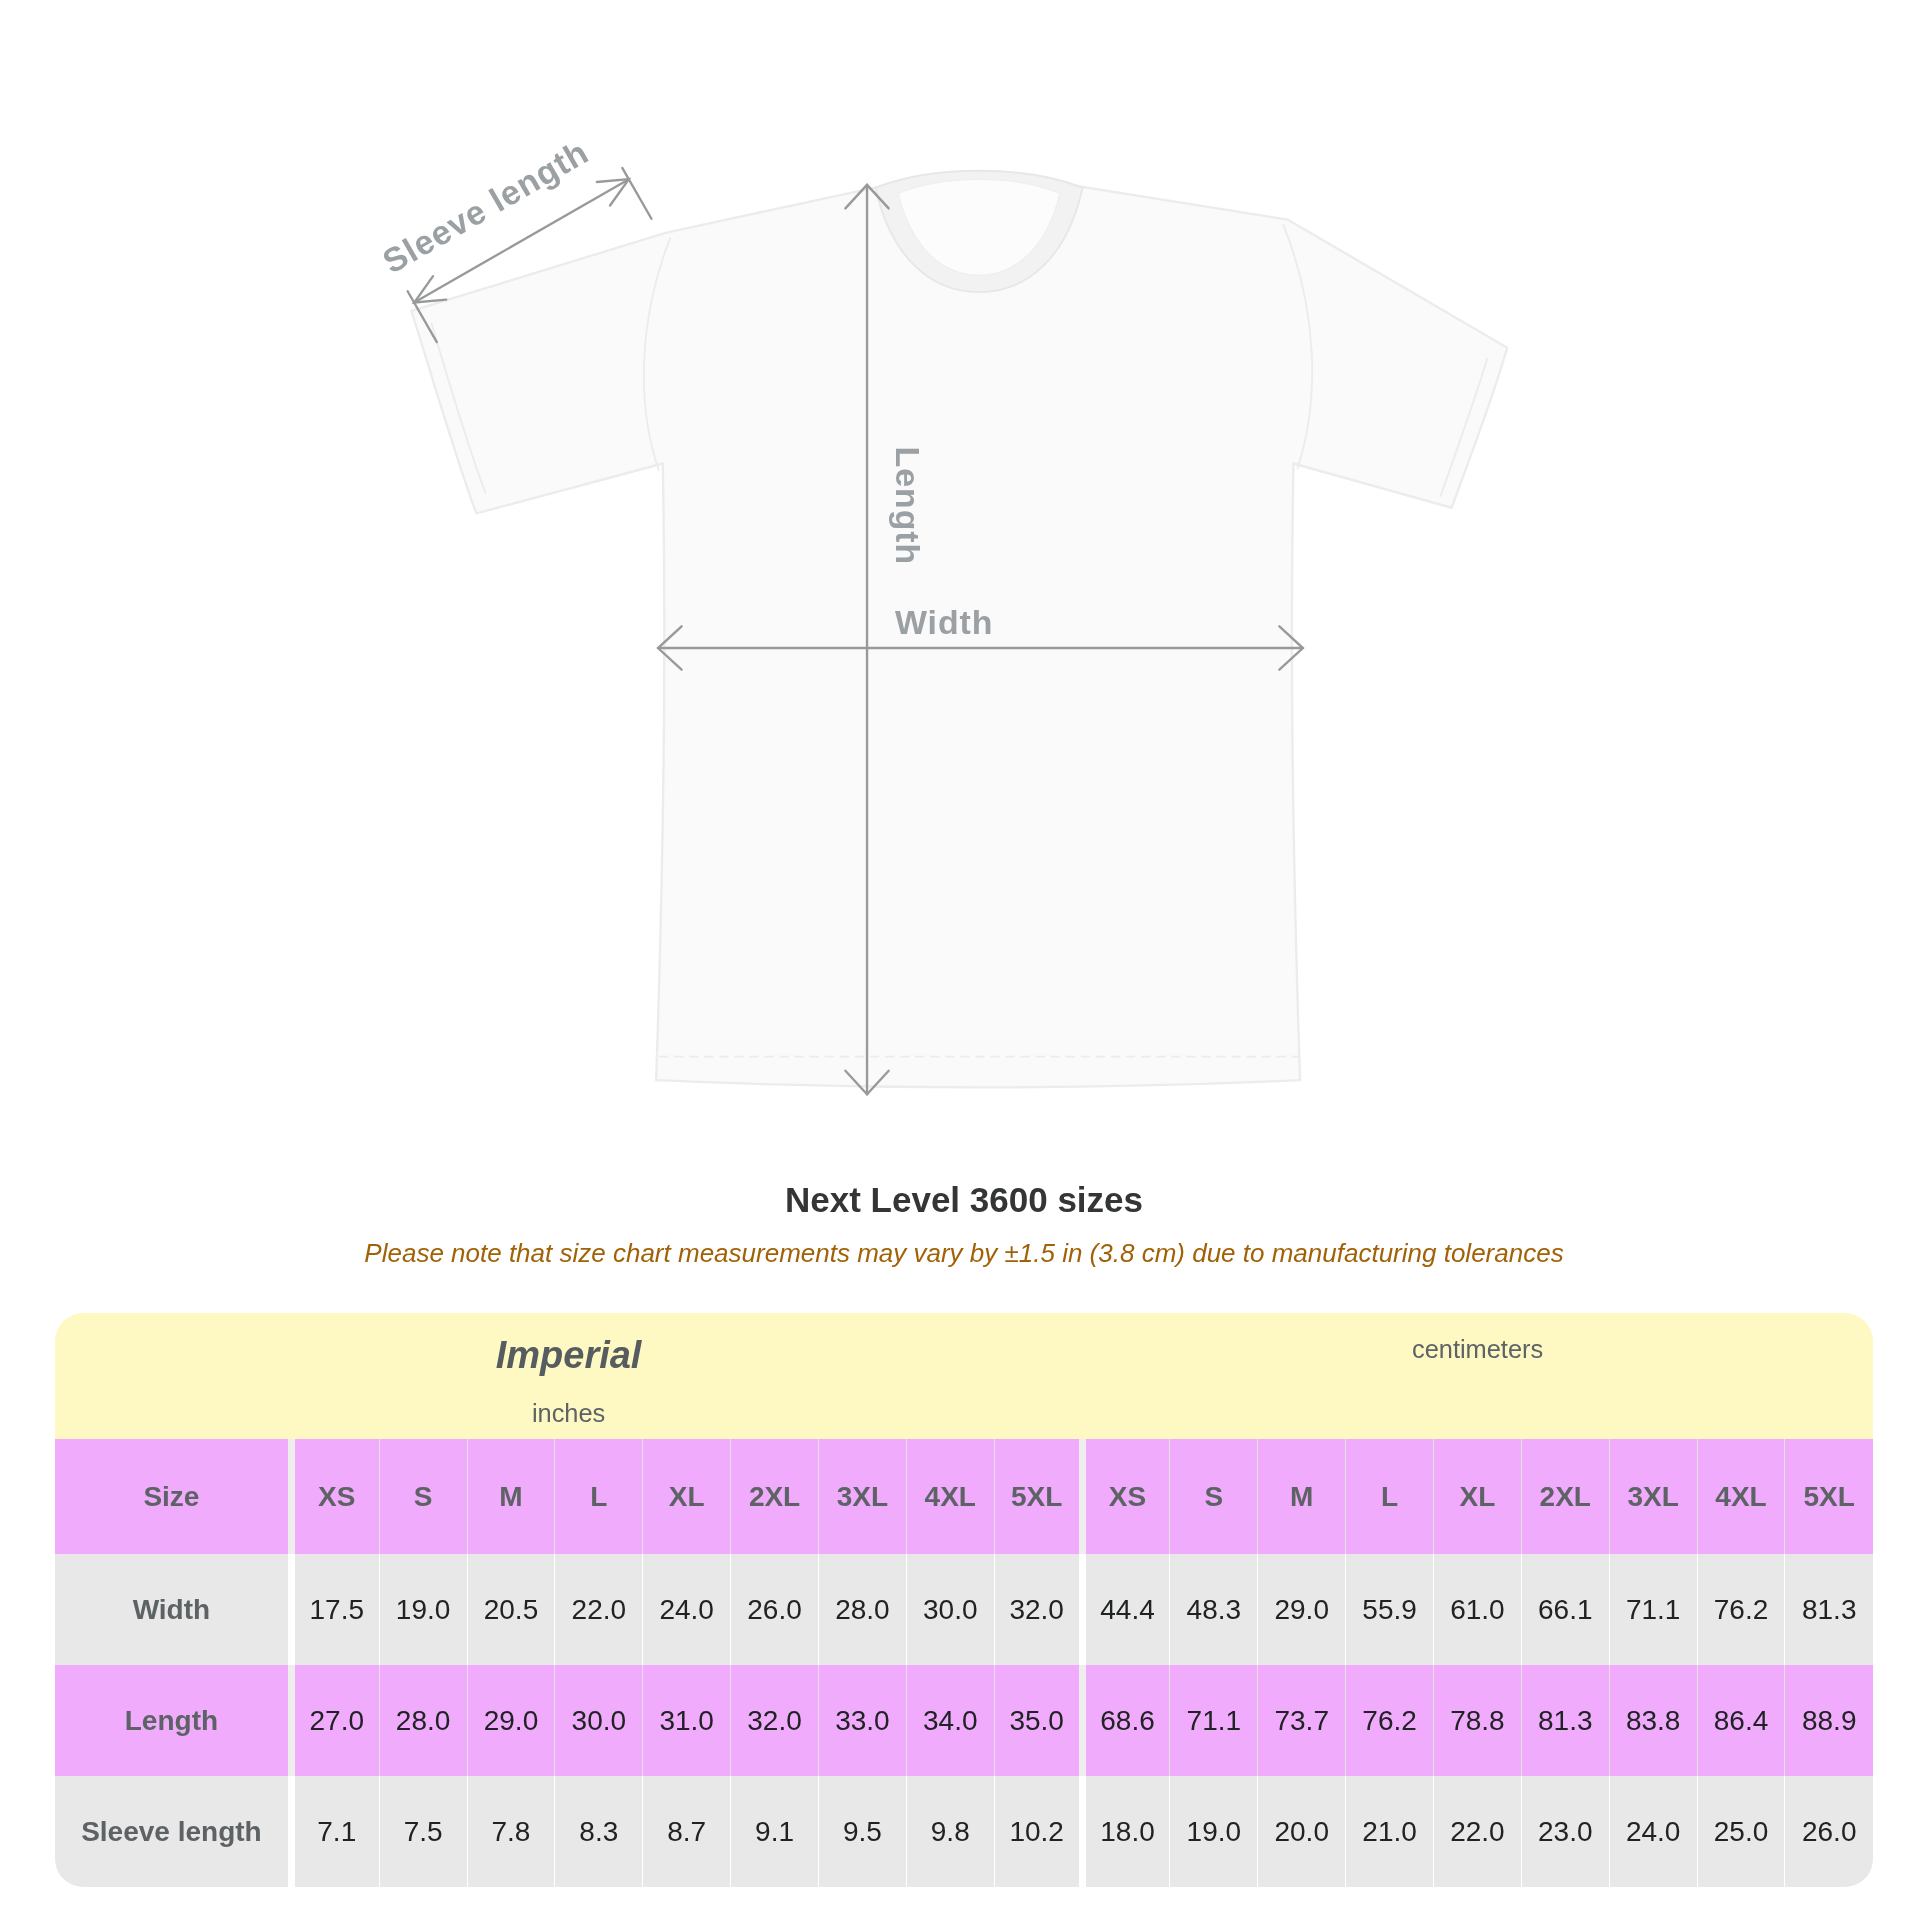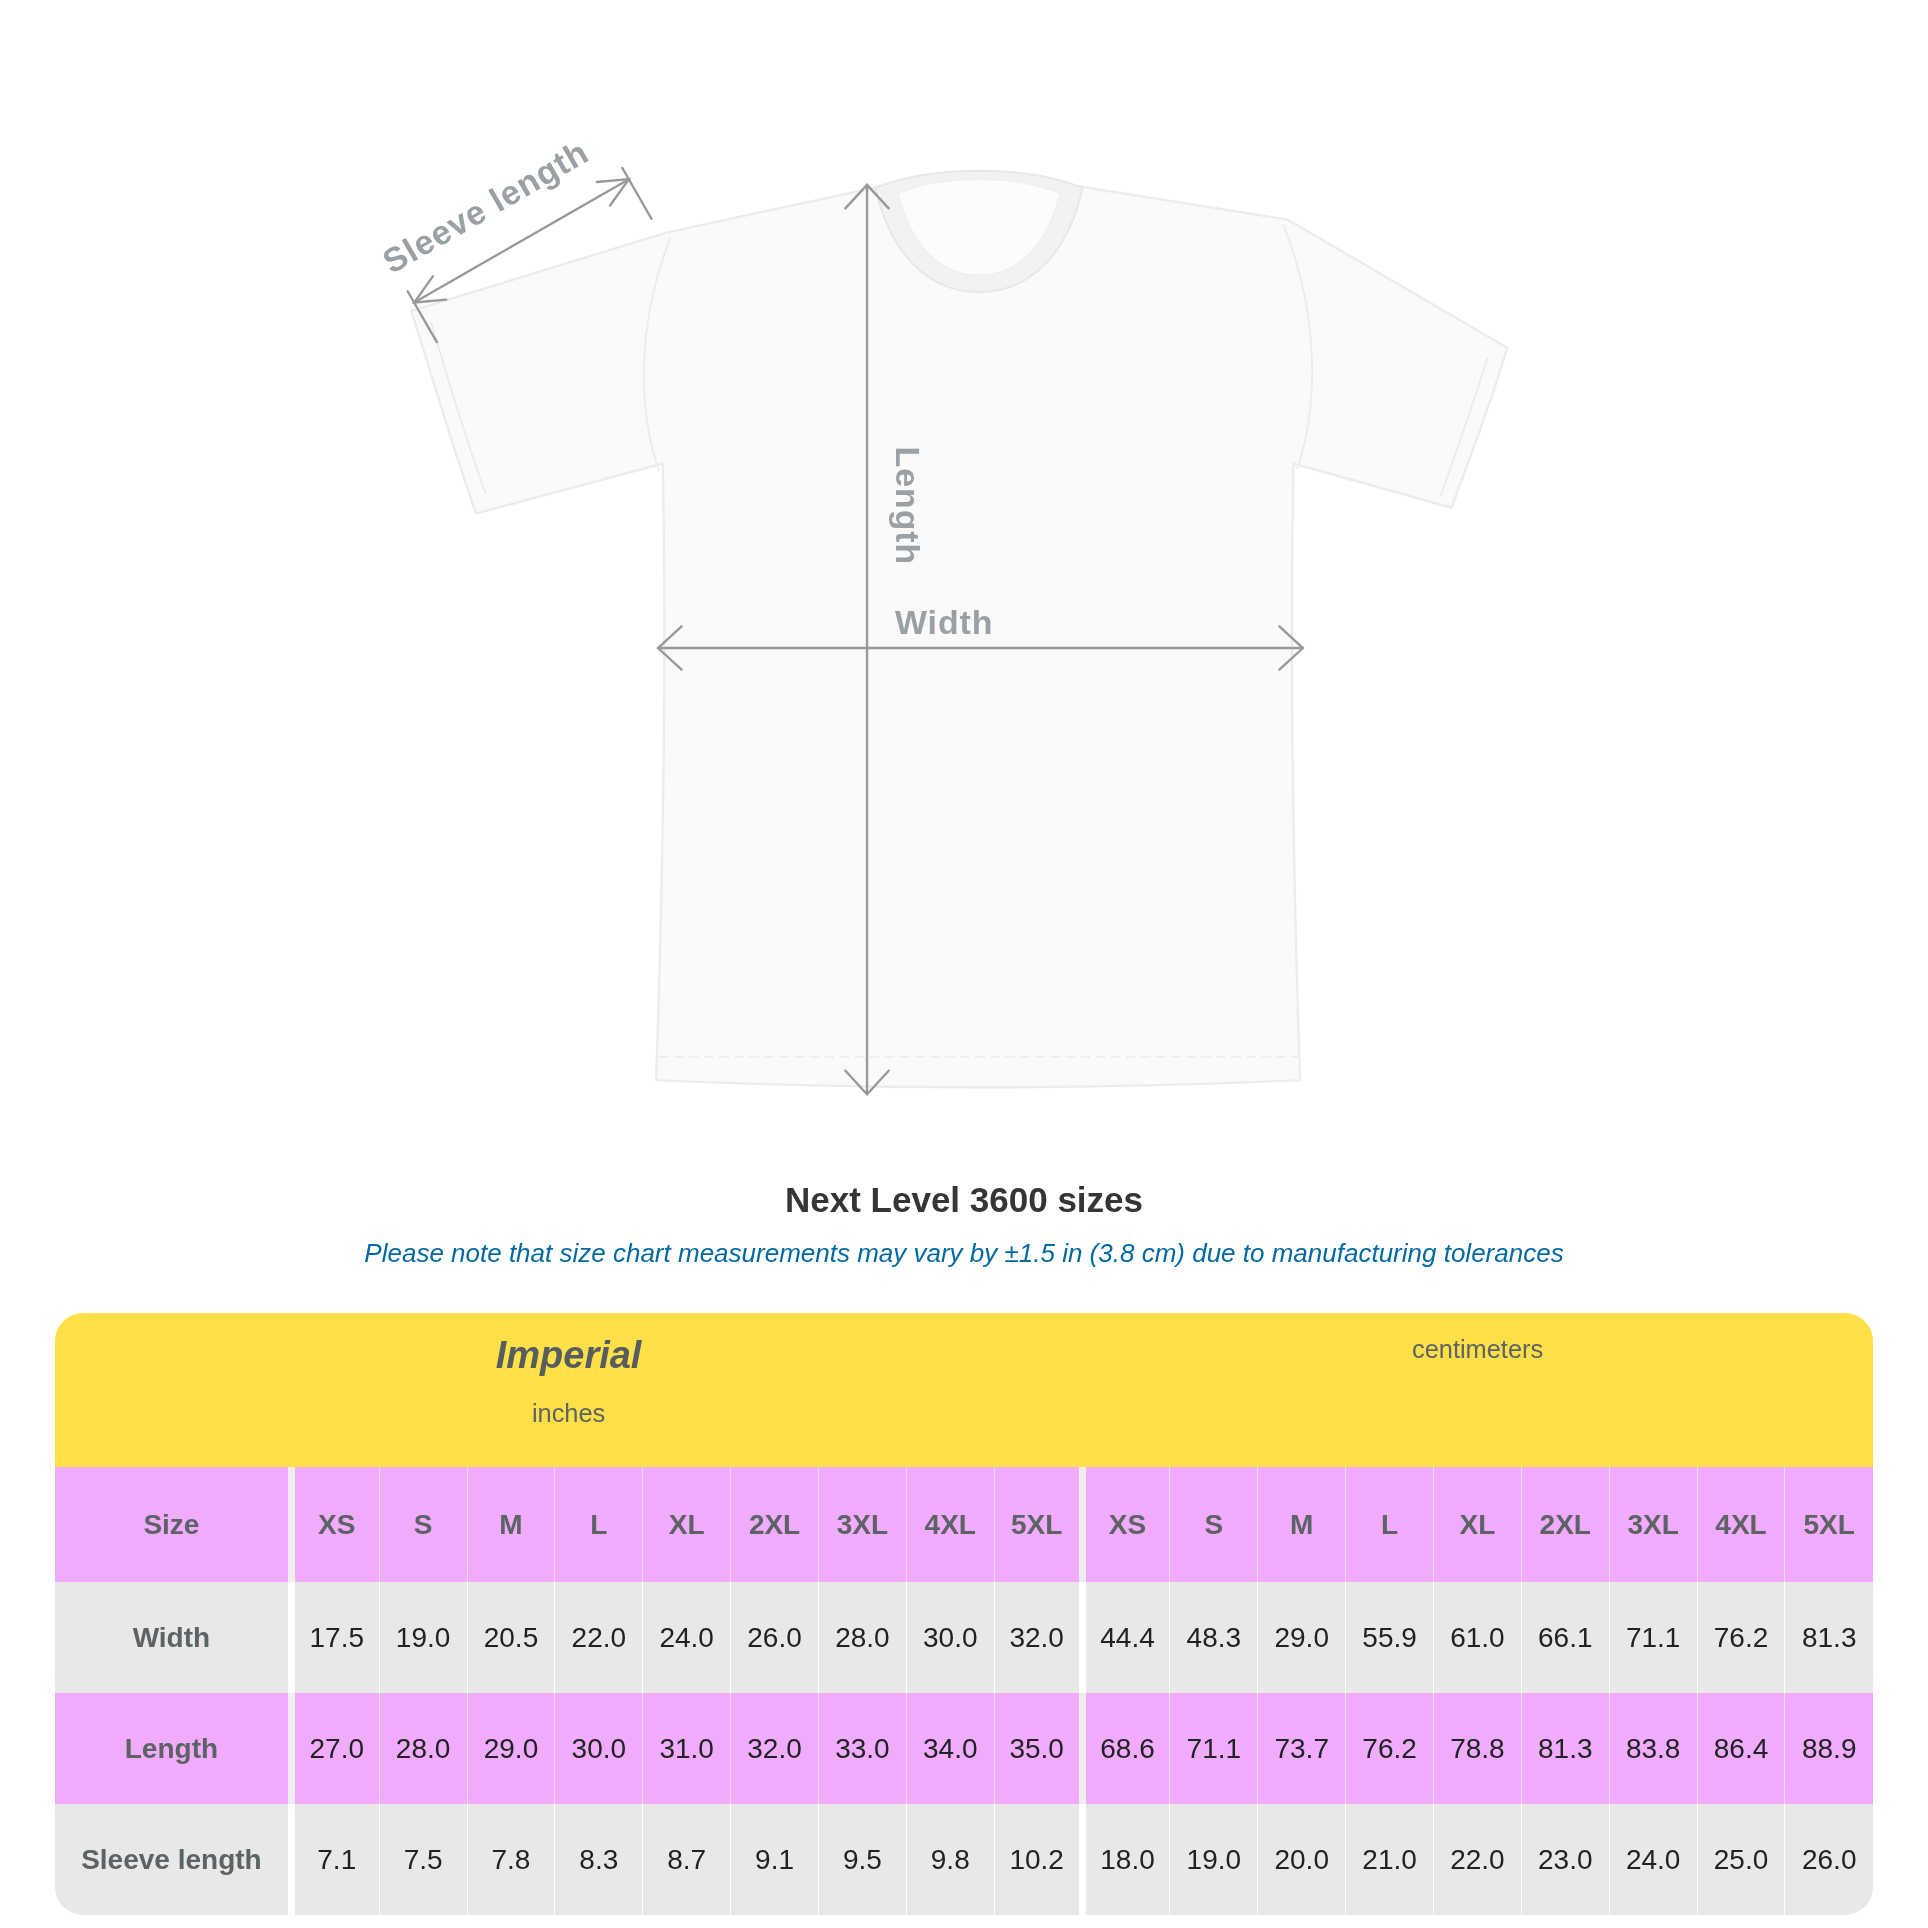--- a/index.html
+++ b/index.html
@@ -31,34 +31,34 @@
     line-height: 55px;
     font-weight: bold;
     color: #333536;
   }
   .chart-note {
     margin: 9.4px 0 0 0;
     text-align: center;
     font-size: 26px;
     line-height: 34px;
     font-style: italic;
-    color: #0369a1;
+    color: #a16207;
   }
 
   
   .table-wrap {
     margin: 43px 55px 0 55px;
     border-radius: 28px;
     overflow: hidden;
     background: #ffffff;
   }
   .unit-band {
     display: flex;
-    height: 154px;
-    background: #fde047;
+    height: 126px;
+    background: #fef9c3;
   }
   .unit-group { text-align: center; }
   .unit-group.imperial { width: 56.5%; }
   .unit-group.metric { width: 43.5%; }
   .unit-name {
     margin-top: 21px;
     font-size: 38px;
     line-height: 43px;
     font-weight: bold;
     font-style: italic;

